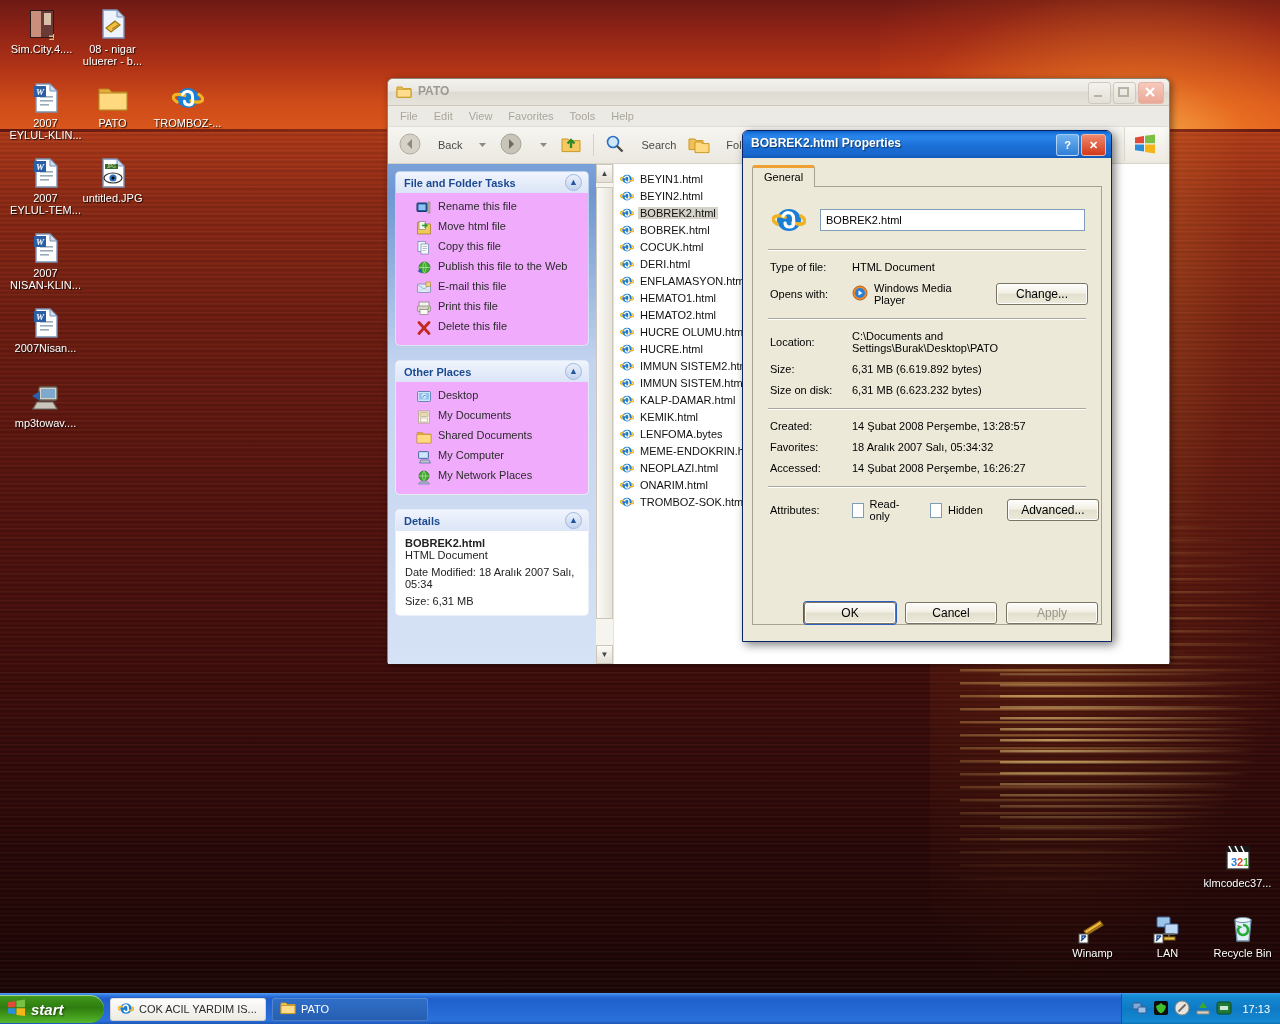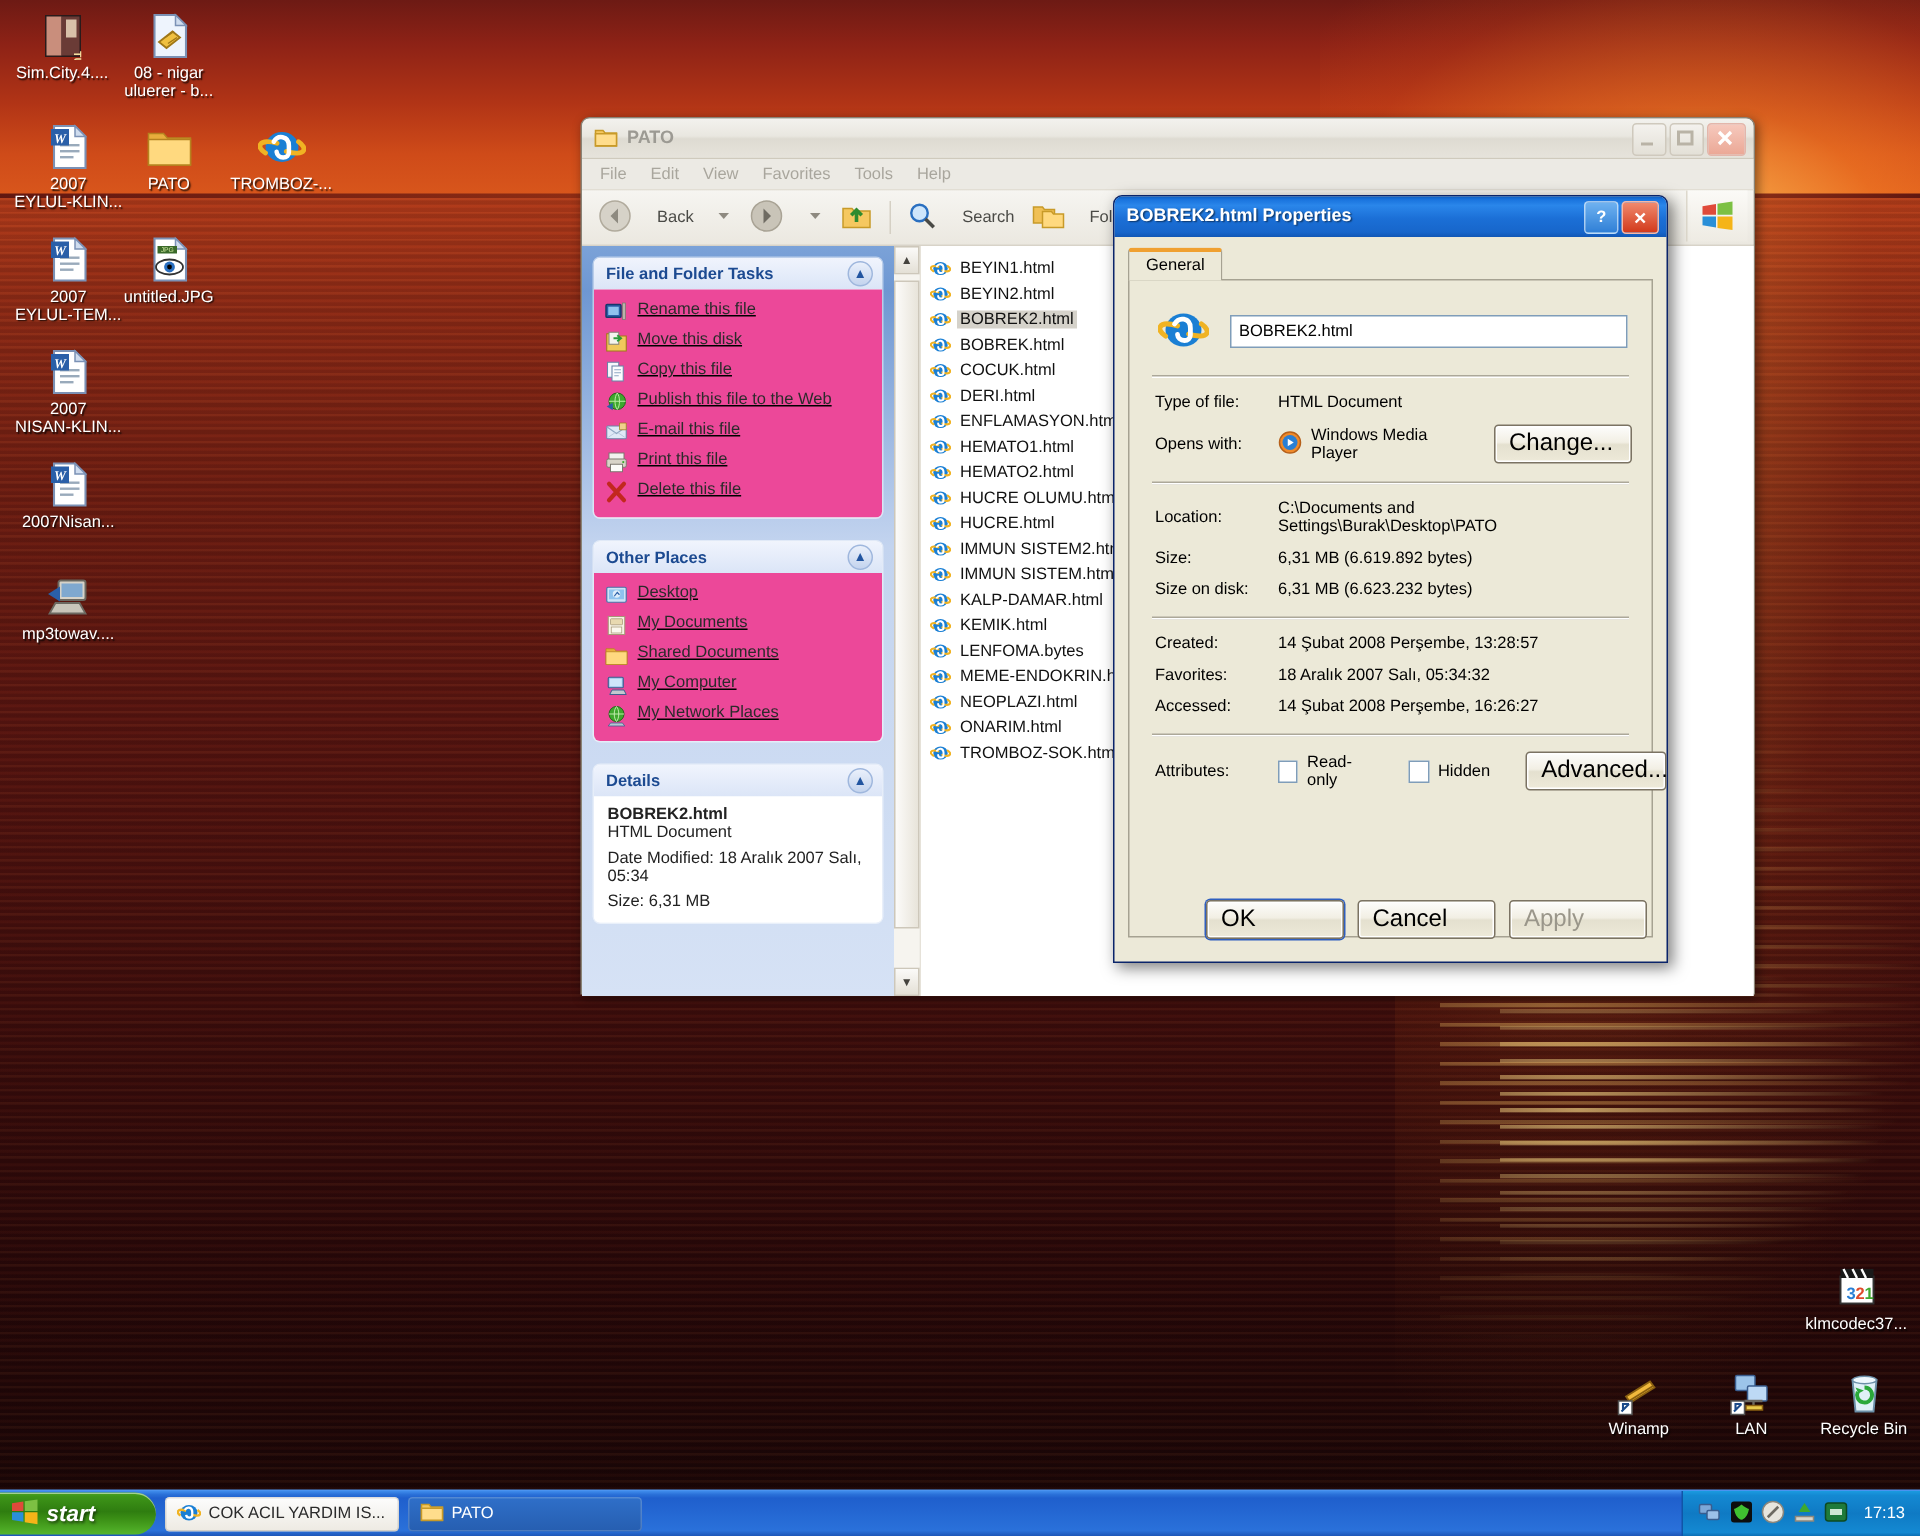--- a/index.html
+++ b/index.html
@@ -73,21 +73,21 @@
   .taskpane{width:192px;background:linear-gradient(to bottom,#7ba2d8 0%,#6e97d2 6%,#c3d4ef 40%,#d6e2f5 100%);
     padding:8px 8px 0 8px;overflow:hidden;}
   .panel{background:#fff;border-radius:4px;margin-bottom:16px;overflow:hidden;
     box-shadow:0 0 0 1px rgba(255,255,255,.5);}
   .panel-h{height:21px;display:flex;align-items:center;justify-content:space-between;
     padding:0 6px 0 8px;font-weight:bold;font-size:11px;color:#1c4a91;
     background:linear-gradient(to bottom,#f0f4fd,#dbe5f7);}
   .chev{width:15px;height:15px;border-radius:50%;background:linear-gradient(to bottom,#eaf0fb,#c4d4ee);
     border:1px solid #9fb7dd;display:flex;align-items:center;justify-content:center;
     font-size:9px;color:#2255a0;line-height:1;}
-  .panel-b{padding:5px 6px 7px 7px;background:#ec4899;text-decoration:underline;}
+  .panel-b{padding:5px 6px 7px 20px;background:#f0abfc;}
   .prow{display:flex;align-items:flex-start;gap:6px;padding:2px 0;font-size:11px;color:#2b2b2b;}
   .prow .ic{width:16px;height:16px;flex:0 0 16px;}
   .details-b{padding:6px 8px 8px 9px;background:#fff;font-size:11px;color:#222;}
   .details-b .fn{font-weight:bold;}
   .filelist{flex:1;background:#fff;display:flex;}
   .scrollcol{width:17px;background:#f0eee8;border-right:1px solid #e6e2d9;
     display:flex;flex-direction:column;justify-content:space-between;}
   .sbtn{height:17px;background:linear-gradient(to bottom,#fbfaf8,#e4e0d6);border:1px solid #cdc7ba;
     display:flex;align-items:center;justify-content:center;font-size:8px;color:#45433e;}
   .strack{flex:1;background:#f6f4ef;position:relative;}
@@ -117,23 +117,23 @@
     position:relative;top:1px;z-index:2;}
   .tabbody{margin:0 9px 0 9px;background:#ece9d8;border:1px solid #a6a292;
     height:425px;padding:12px 13px 0 13px;position:relative;}
   .namerow{display:flex;align-items:center;gap:14px;margin:4px 0 0 6px;}
   .nameinput{flex:1;height:20px;background:#fff;border:1px solid #7f9db9;
     display:flex;align-items:center;padding:0 5px;font-size:11px;margin-right:3px;}
   .hr{height:1px;background:#aca899;border-bottom:1px solid #fff;margin:12px 2px 10px 2px;}
   .frow2{display:flex;font-size:11px;color:#000;margin:0 0 9px 4px;align-items:center;}
   .frow2 .k{width:82px;flex:0 0 82px;}
   .frow2 .v{flex:1;display:flex;align-items:center;gap:6px;}
-  .xbtn{border:1px solid #7b7363;border-radius:3px;font-size:16px;padding:3px 9px;
+  .xbtn{border:1px solid #7b7363;border-radius:3px;font-size:12px;padding:3px 9px;
     background:linear-gradient(to bottom,#fdfdfc 0%,#f2efe4 45%,#e4e0cf 52%,#eeead9 100%);
-    box-shadow:inset 0 0 0 1px #fff;min-width:72px;text-align:left;}
+    box-shadow:inset 0 0 0 1px #fff;min-width:72px;text-align:center;}
   .xbtn.dis{color:#9a968a;}
   .xbtn.def{box-shadow:inset 0 0 0 1px #fff,0 0 0 1px #2f5fbf;}
   .cbx{width:13px;height:13px;background:#fff;border:1px solid #7f9db9;display:inline-block;vertical-align:-2px;}
   .dlgfoot{position:absolute;left:0;right:0;bottom:0;height:44px;
     display:flex;align-items:center;justify-content:flex-end;gap:9px;padding:0 13px 6px 0;}
 
   
   #taskbar{position:absolute;left:0;bottom:0;width:1280px;height:30px;
     background:linear-gradient(to bottom,#3f8cec 0%,#2a70d8 8%,#1f5fcd 16%,#2a71da 88%,#1d56b8 100%);
     border-top:1px solid #4a93f0;display:flex;align-items:center;}
@@ -472,21 +472,21 @@
                     <rect x="24" y="4" width="4" height="22" fill="#b8b4aa" stroke="#7b776e"></rect>
                   </svg></span></span>
               <span>Rename this file</span>
             </div>
             <div class="prow">
               <span class="ic"><span style="display:inline-block;width:16px;height:16px;line-height:0"><svg width="16" height="16" viewBox="0 0 32 32">
                     <path d="M3 5h11l2 3h13v20H3z" fill="#f0c85c" stroke="#a07818" stroke-width="1.4"></path>
                     <rect x="6" y="3" width="13" height="16" fill="#f4f4ee" stroke="#8a8678" stroke-width="1.4"></rect>
                     <path d="M12 11h9M17 7l5 4-5 4" stroke="#2a9a3a" stroke-width="2.6" fill="none"></path>
                   </svg></span></span>
-              <span>Move this disk</span>
+              <span>Move html file</span>
             </div>
             <div class="prow">
               <span class="ic"><span style="display:inline-block;width:16px;height:16px;line-height:0"><svg width="16" height="16" viewBox="0 0 32 32">
                     <rect x="4" y="3" width="15" height="20" fill="#f6f8fc" stroke="#6b84a8" stroke-width="1.4"></rect>
                     <rect x="10" y="8" width="15" height="20" fill="#fbfcfe" stroke="#6b84a8" stroke-width="1.4"></rect>
                     <path d="M13 13h9M13 17h9M13 21h6" stroke="#8fa8c4" stroke-width="1.4"></path>
                   </svg></span></span>
               <span>Copy this file</span>
             </div>
             <div class="prow">

